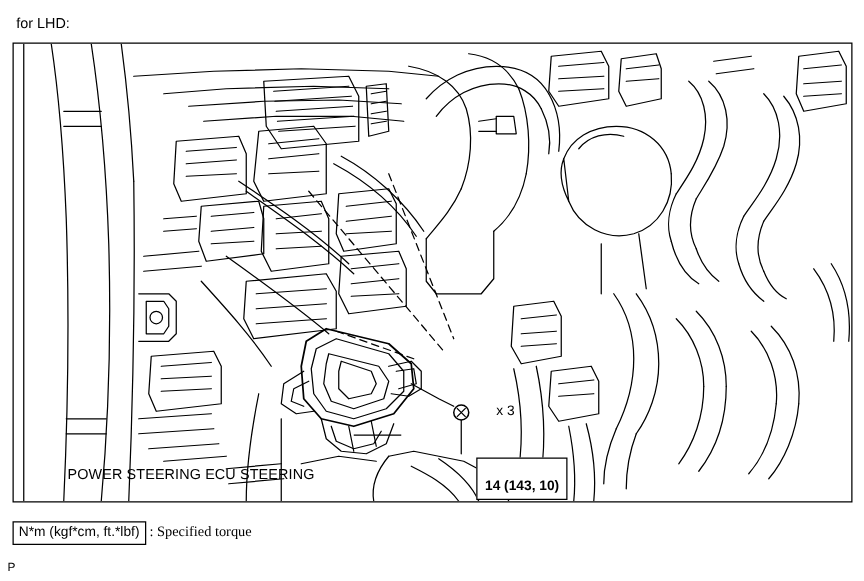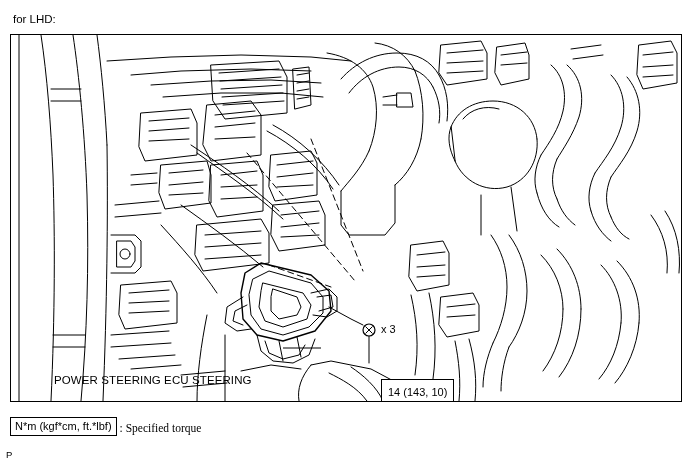--- a/index.html
+++ b/index.html
@@ -51,46 +51,46 @@
     left: 43px;
     top: 338px;
     font-size: 11.5px;
     line-height: 14px;
     white-space: nowrap;
     letter-spacing: 0.1px;
   }
   #torque-box {
     position: absolute;
     left: 370px;
-    top: 344px;
+    top: 331px;
     border: 1px solid #000000;
     background: #ffffff;
-    padding: 6px 6px 3px 6px;
+    padding: 16px 6px 3px 6px;
     font-size: 11px;
     line-height: 13px;
-    font-weight: normal;
+    font-weight: bold;
     white-space: nowrap;
   }
   #bolt-count {
     position: absolute;
-    left: 370px;
+    left: 386px;
     top: 288px;
     font-size: 11px;
     line-height: 13px;
     white-space: nowrap;
   }
   #legend {
     position: absolute;
     left: 10px;
     top: 417px;
     font-size: 11.5px;
     line-height: 15px;
     white-space: nowrap;
     display: flex;
-    align-items: flex-end;
+    align-items: center;
   }
   #legend-box {
     border: 1px solid #000000;
     padding: 1px 4px 2px 4px;
     background: #ffffff;
     font-size: 11px;
     line-height: 14px;
   }
   #legend-text {
     margin-left: 3px;

